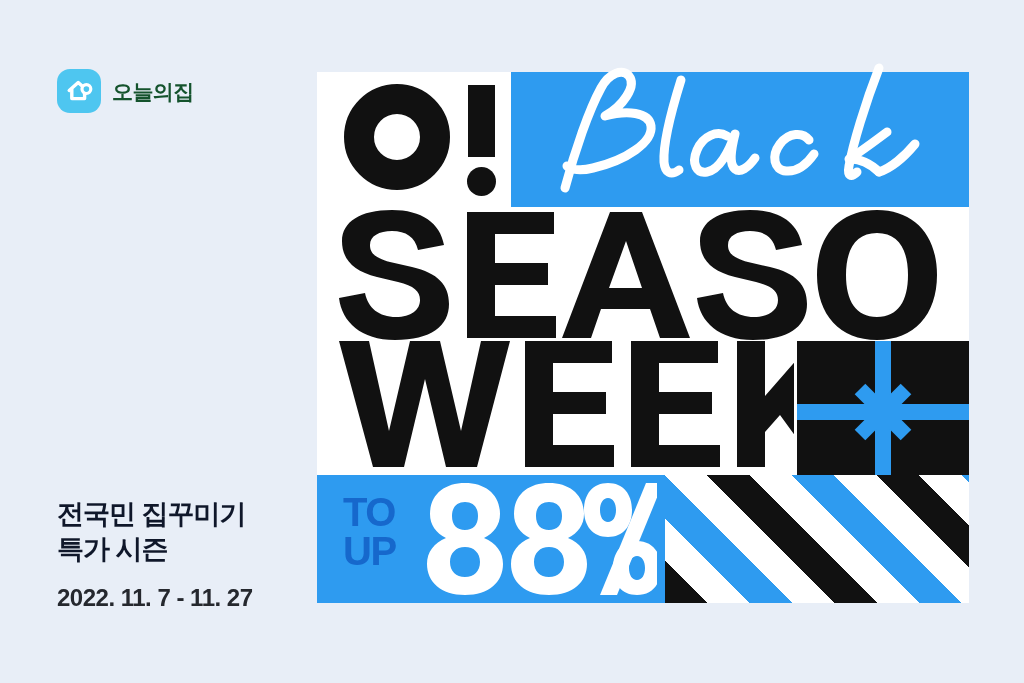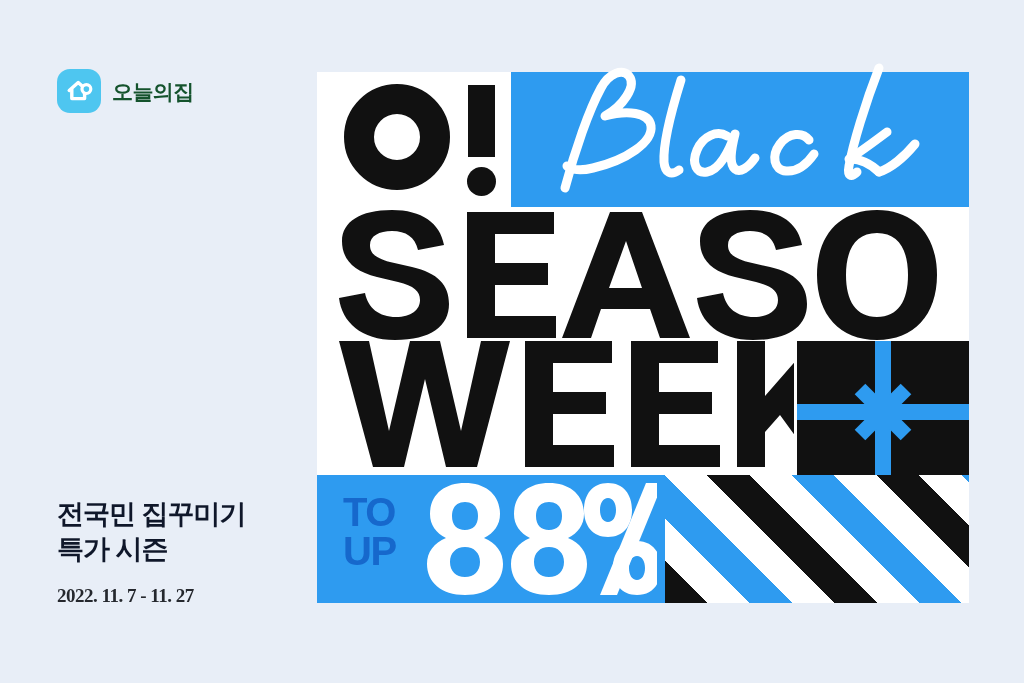--- a/index.html
+++ b/index.html
@@ -63,26 +63,25 @@
     font-size: 27px;
     font-weight: 700;
     color: #0f172a;
     line-height: 1.30;
     letter-spacing: -1.0px;
     white-space: pre-line;
     margin: 0;
   }
   .promo-dates {
     margin: 19px 0 0 0;
-    font-size: 19px;
+    font-size: 24px;
     font-weight: 700;
     color: #25282e;
     letter-spacing: -0.5px;
     line-height: 1;
-    font-family: Liberation Serif, serif;
   }
 
   
   .poster {
     position: absolute;
     left: 317px;
     top: 72px;
     width: 652px;
     height: 531px;
     background: #ffffff;

